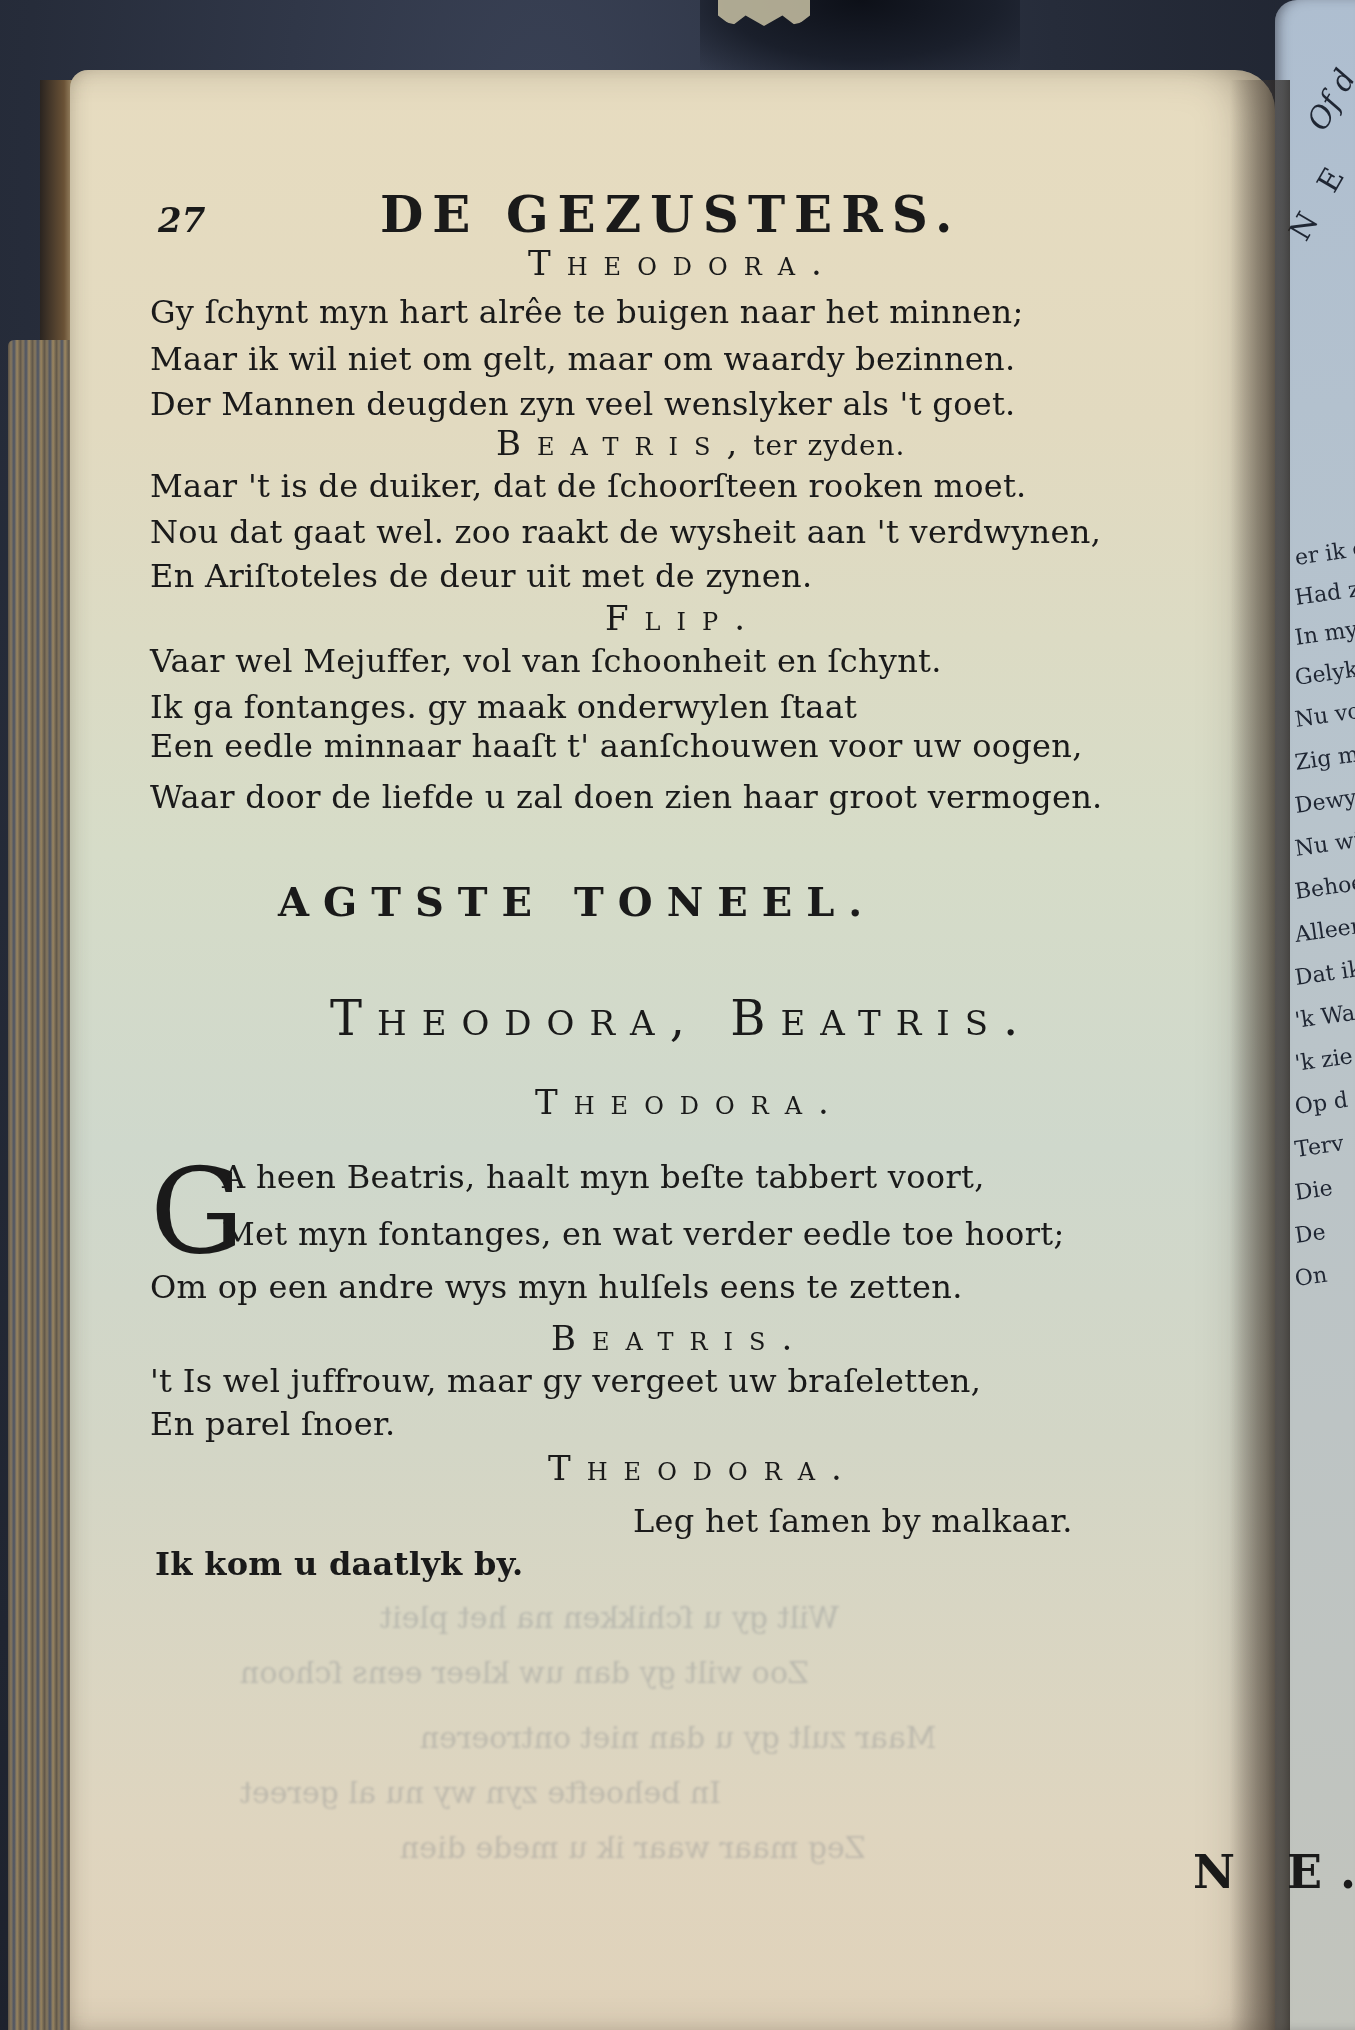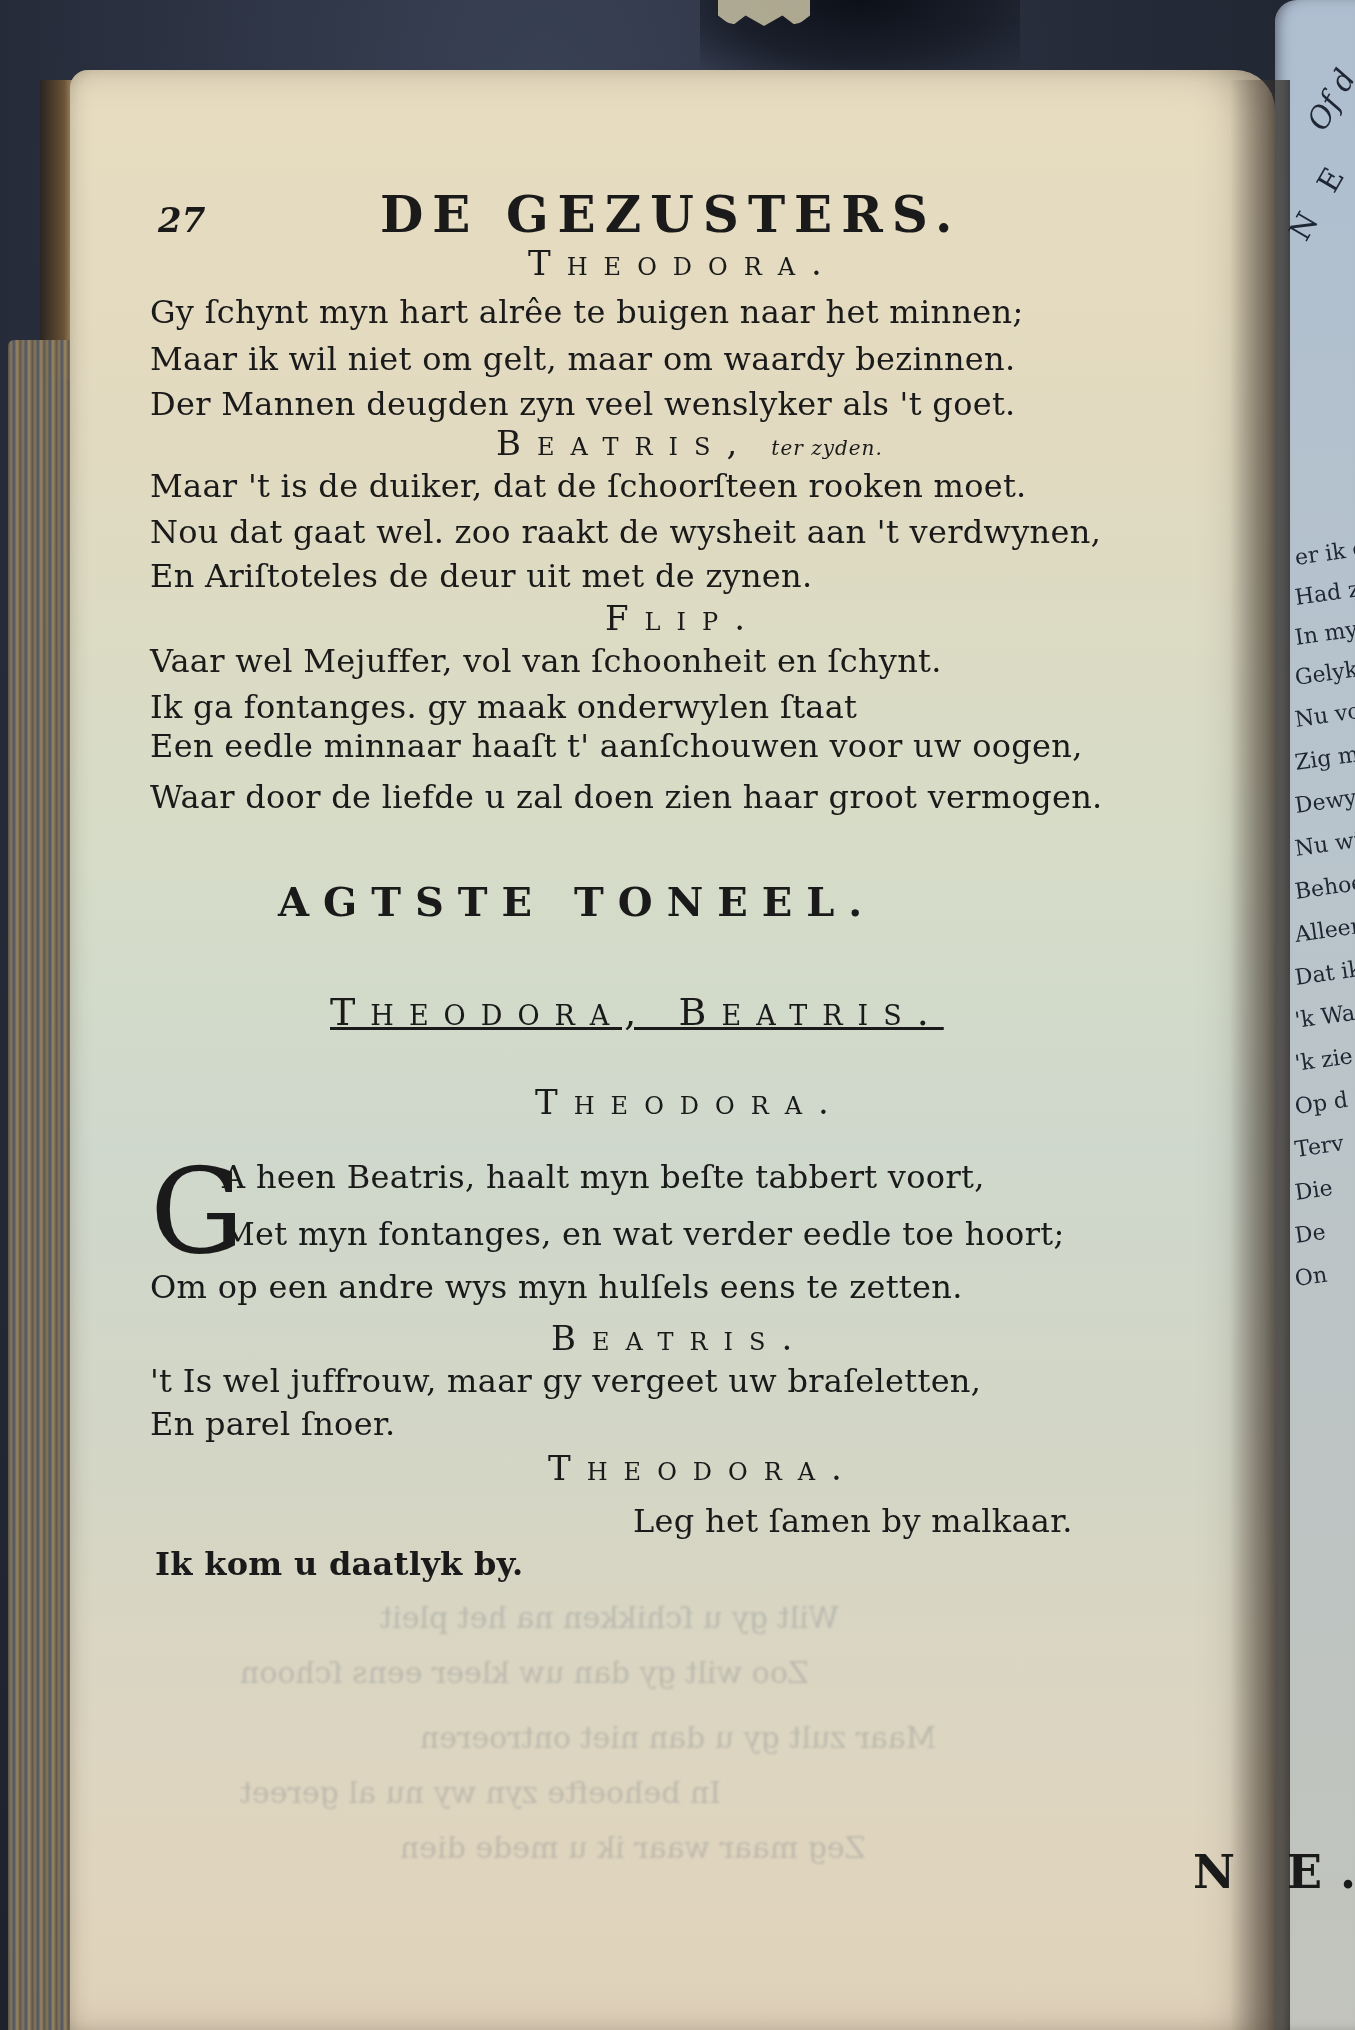--- a/index.html
+++ b/index.html
@@ -50,24 +50,24 @@
     position:absolute; left:20px; white-space:nowrap; font-size:22px; color:#1f2633;
     transform: rotate(-8deg); transform-origin:left center;
   }
   .next-page .np-of { left:40px; top:110px; font-style:italic; font-size:30px; transform:rotate(-60deg); }
   .next-page .np-ne { left:22px; top:220px; font-size:30px; letter-spacing:10px; transform:rotate(-60deg); }
 
   .text { position:absolute; color:#1a1a1a; white-space:nowrap; }
   .page-number { left:158px; top:200px; font-size:34px; font-weight:bold; font-style:italic; }
   .running-head { left:380px; top:185px; font-size:50px; font-weight:bold; letter-spacing:9px; }
   .speaker { font-size:34px; letter-spacing:16px; font-variant:small-caps; }
-  .speaker .dir { font-style:italic; letter-spacing:1px; font-variant:normal; font-size:20px; margin-left:18px; }
+  .speaker .dir { letter-spacing:1px; font-variant:normal; font-size:28px; }
   .verse { left:150px; font-size:32px; letter-spacing:.3px;text-align:center; }
   .scene-title { left:278px; top:878px; font-size:40px; font-weight:bold; letter-spacing:14px; }
-  .cast { left:330px; top:990px; font-size:38px; letter-spacing:15px; font-variant:small-caps;text-decoration:underline; }
+  .cast { left:330px; top:990px; font-size:48px; letter-spacing:15px; font-variant:small-caps; }
   .drop-cap { left:150px; top:1152px; font-size:118px; line-height:1; font-weight:normal; }
   .catchword { left:1193px; top:1845px; font-size:46px; font-weight:bold; letter-spacing:18px; }
   .bleed { position:absolute; color:rgba(80,90,110,.22); font-size:30px; white-space:nowrap; transform:scaleX(-1); filter:blur(1px); }
 </style>
 </head>
 <body>
 
 <div class="fabric-fold"></div>
 <div class="bookmark-clip"></div>
 <div class="page-stack-top"></div>

